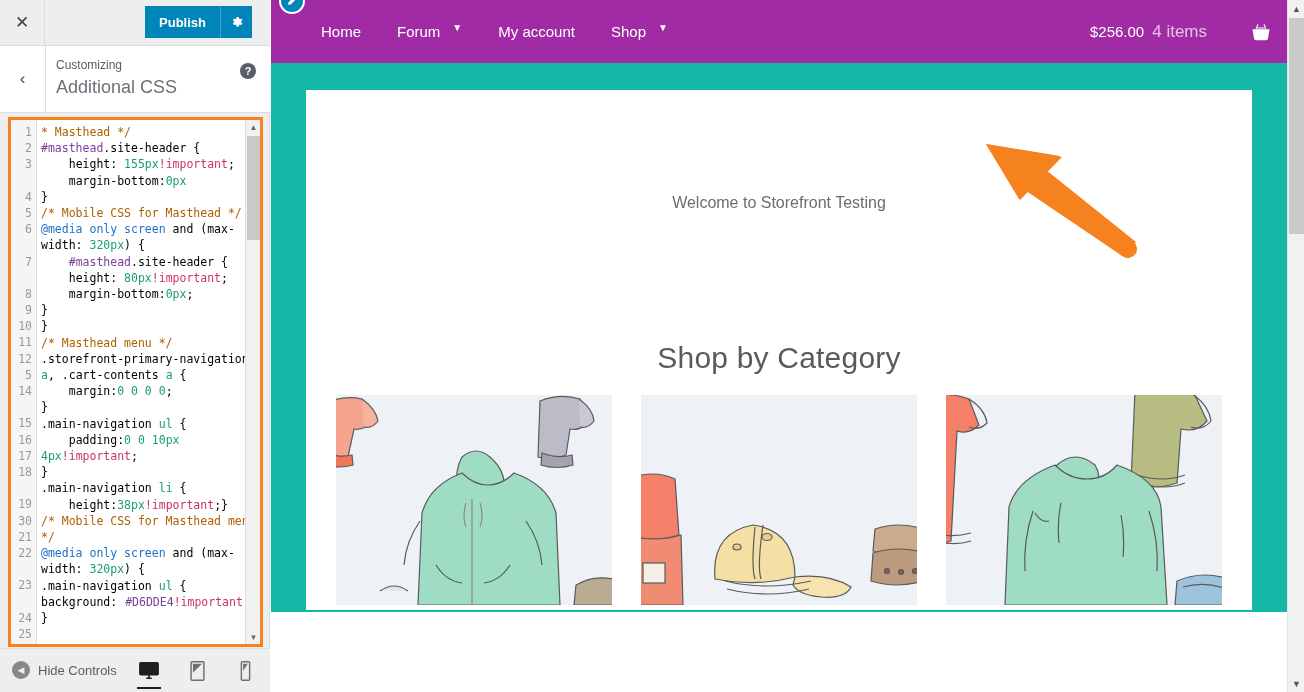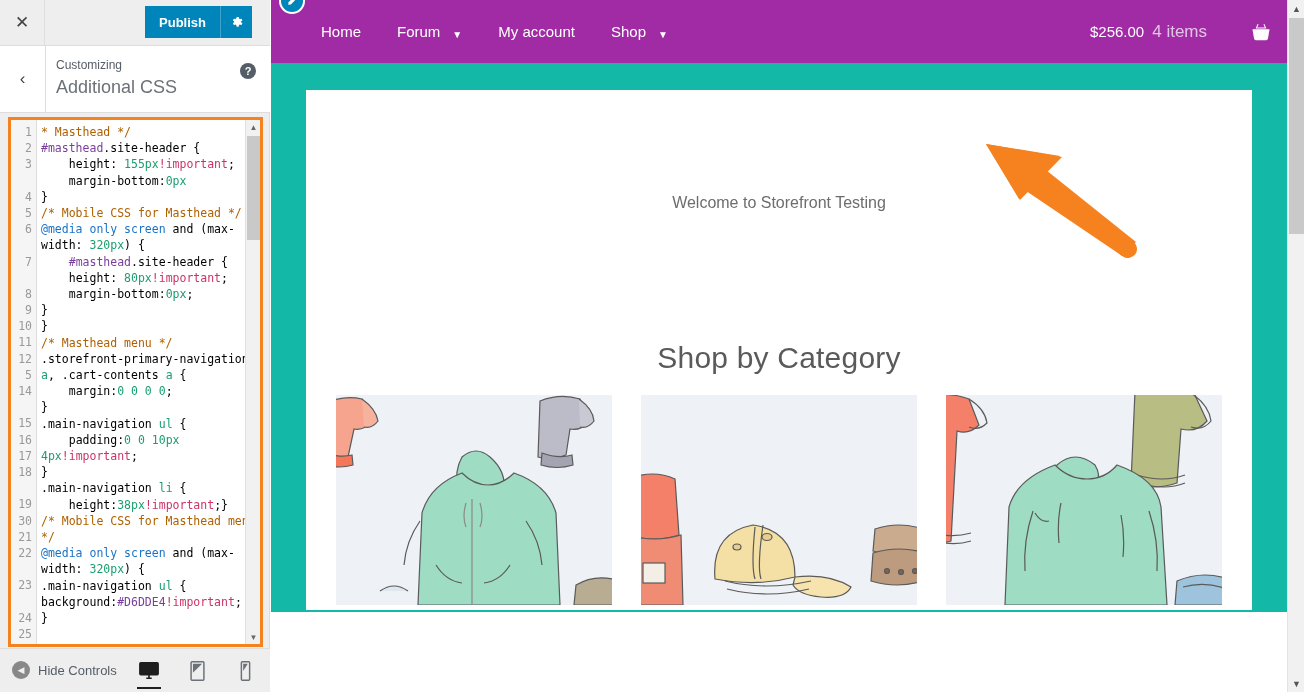--- a/index.html
+++ b/index.html
@@ -113,21 +113,21 @@
     overflow: hidden;
   }
   .code-area .ln { min-height: 16.2px; }
   .tok-com { color: #b06000; }
   .tok-sel { color: #000; }
   .tok-id  { color: #7a3e9d; }
   .tok-at  { color: #1a73c8; }
   .tok-prop{ color: #000; }
   .tok-num { color: #1a9e6e; }
   .tok-imp { color: #cc3366; }
-  .tok-hex { color: #7a3e9d; }
+  .tok-hex { color: #7a3e9d; margin-left: 8px; }
   .tok-kw  { color: #1a73c8; }
 
   .ed-scroll {
     position: absolute; right: 0; top: 0;
     width: 15px; height: 100%;
     background: #f1f1f1;
     border-left: 1px solid #e0e0e0;
   }
   .ed-scroll .arr {
     height: 14px; width: 15px;
@@ -217,21 +217,21 @@
     background: #a02ba5;
   }
   .nav-list {
     position: absolute; left: 32px; top: 0;
     height: 63px;
     display: flex; align-items: center; gap: 0;
   }
   .nav-item {
     color: #fff; font-size: 15px;
     padding: 0 18px;
-    display: flex; align-items: flex-end; gap: 12px;
+    display: flex; align-items: flex-start; gap: 12px;
     cursor: pointer;
     white-space: nowrap;
   }
   .caret { font-size: 10px; line-height: 1; }
   .edit-pencil {
     position: absolute; left: 8px; top: -12px;
     width: 26px; height: 26px; border-radius: 50%;
     background: #0085ba;
     border: 2px solid #fff;
     display: flex; align-items: center; justify-content: center;

